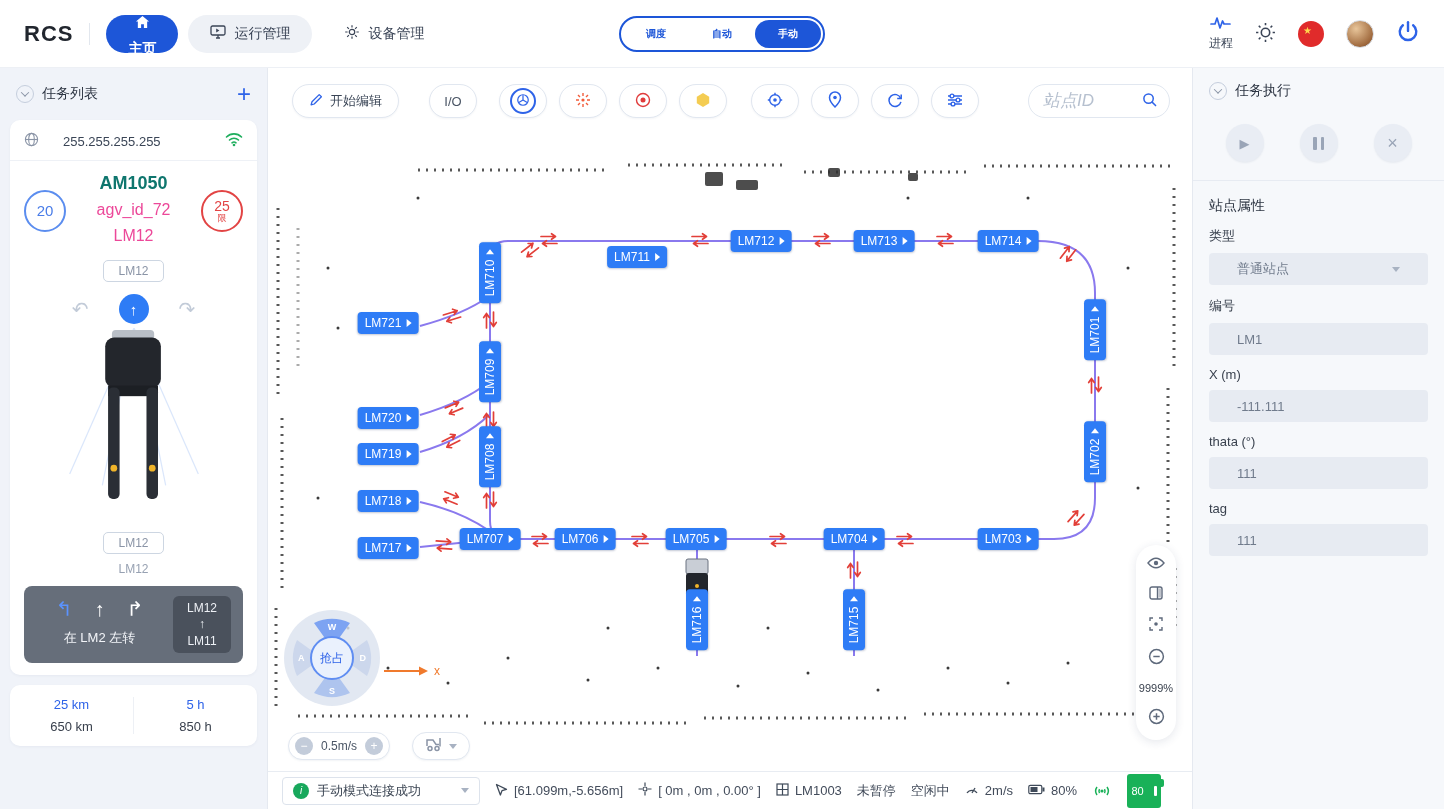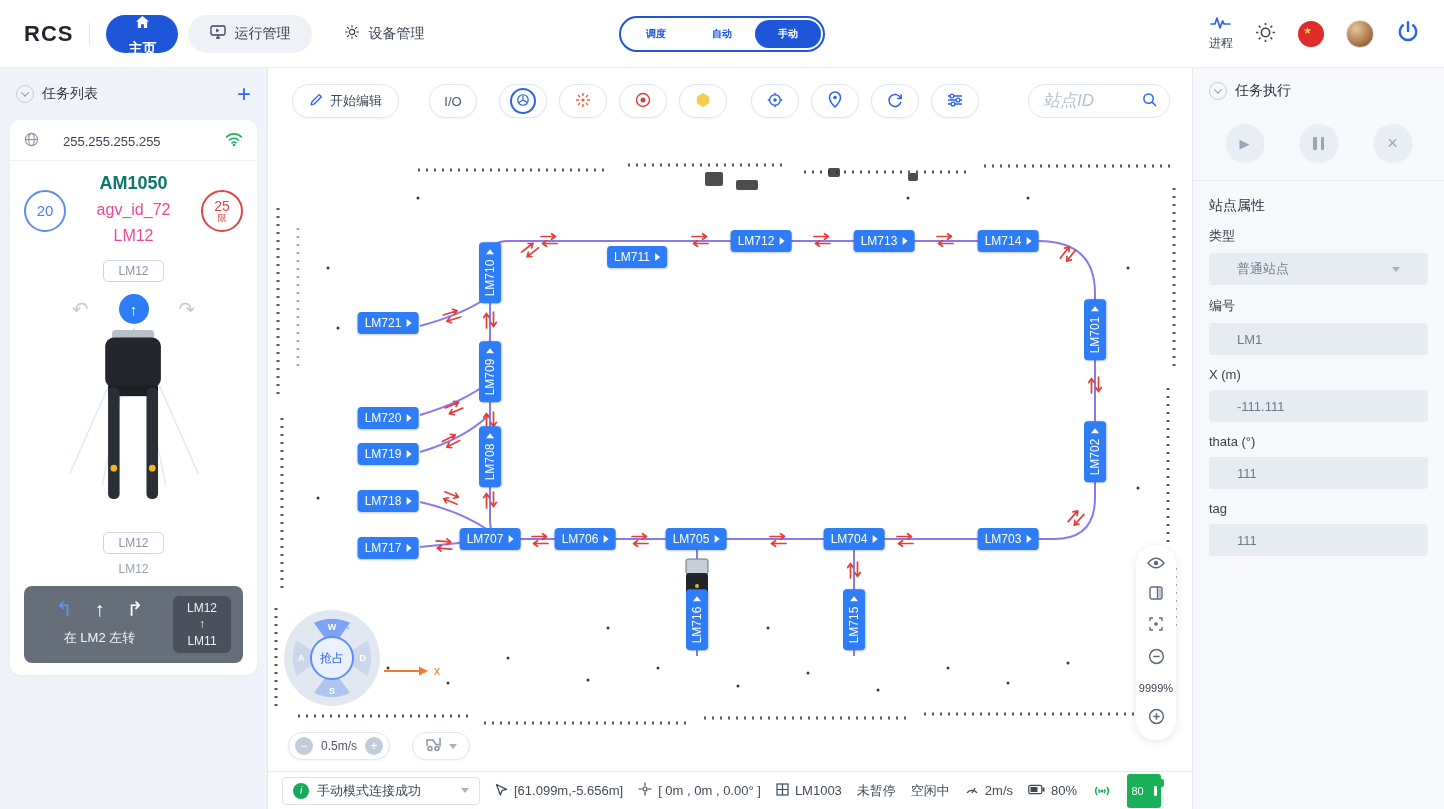--- a/index.html
+++ b/index.html
@@ -260,20 +260,30 @@
           </div>
           <div class="actbox">
             <span>LM12</span>
             <span>↑</span>
             <span>LM11</span>
           </div>
           <div class="actcaption">在 LM2 左转</div>
         </div>
       </div>
 
+      <div class="stats">
+        <div class="scell">
+          <div class="s-top">25 km</div>
+          <div class="s-bot">650 km</div>
+        </div>
+        <div class="scell b">
+          <div class="s-top">5 h</div>
+          <div class="s-bot">850 h</div>
+        </div>
+      </div>
     </div>
 
     <div class="mapwrap">
 
       <svg class="maplayer" width="924" height="741" viewBox="0 0 924 741">
         <defs>
           <g id="dar" stroke="#e23f38" stroke-width="1.7" fill="none" stroke-linecap="round" stroke-linejoin="round">
             <path d="M -8 -3.5 H 6.5 M 6.5 -3.5 l -4 -2.8 M 6.5 -3.5 l -4 2.8"></path>
             <path d="M 8 3.5 H -6.5 M -6.5 3.5 l 4 -2.8 M -6.5 3.5 l 4 2.8"></path>
           </g>

